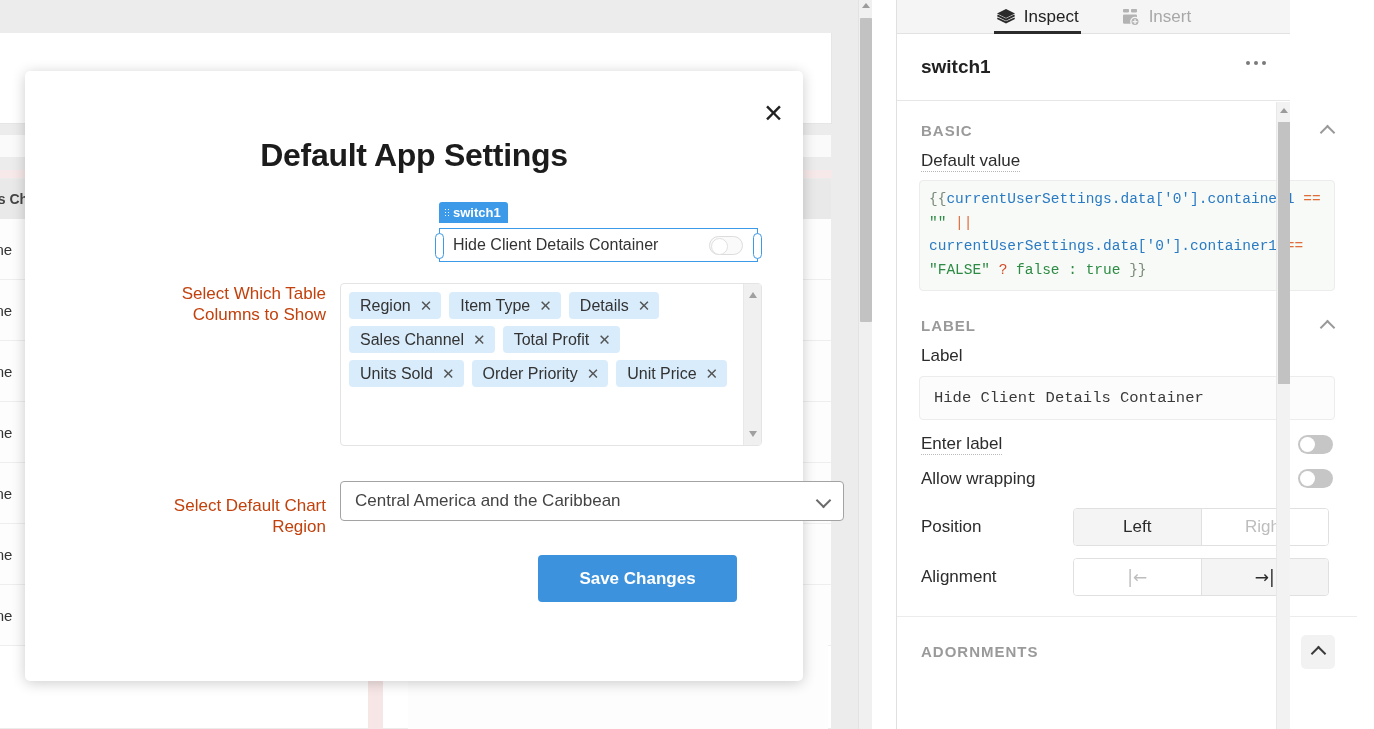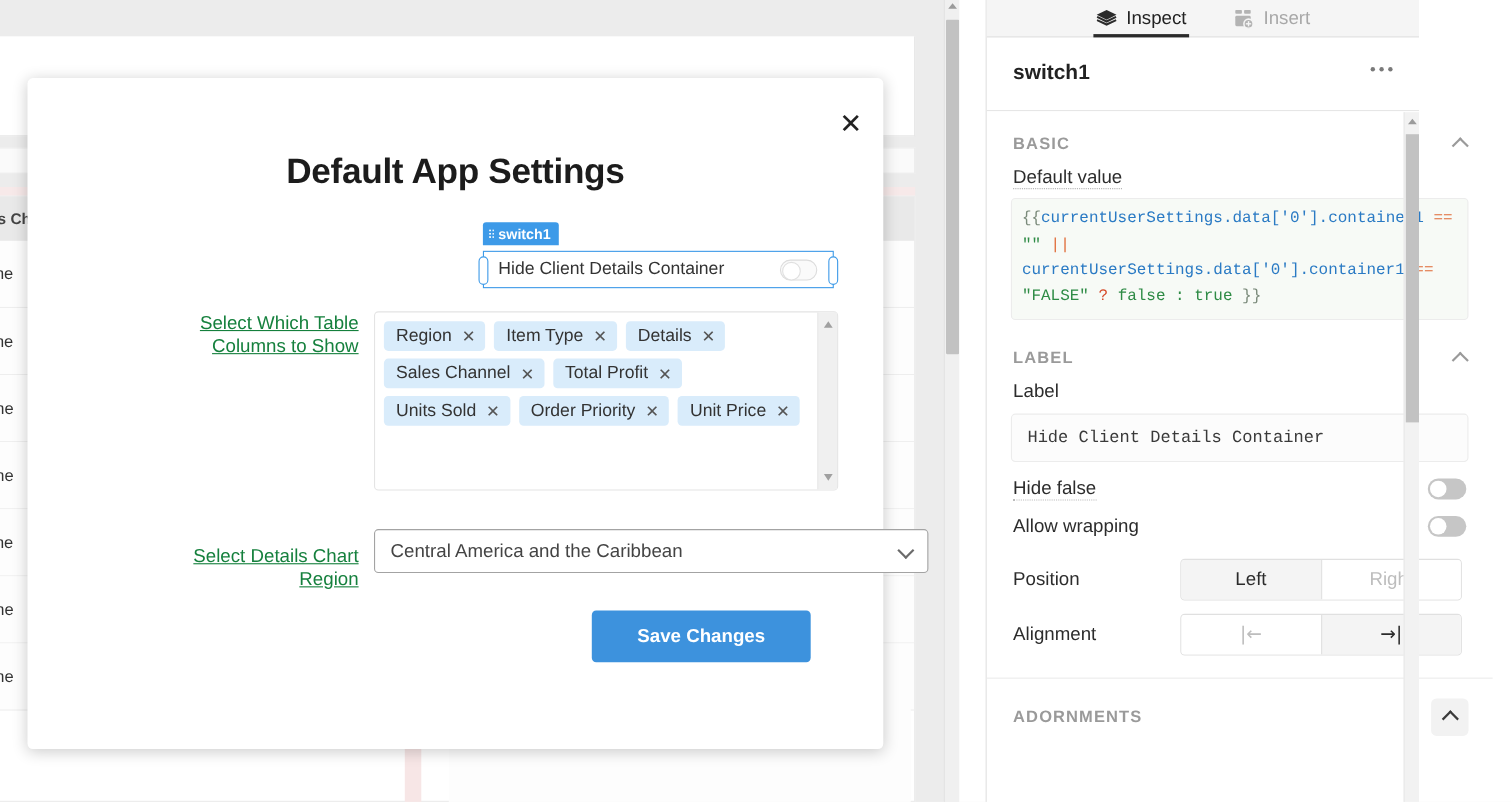--- a/index.html
+++ b/index.html
@@ -151,21 +151,21 @@
   }
   #switch-toggle .knob {
     position:absolute; left:1px; top:1px; width:17px; height:17px;
     border-radius:50%; background:#fff; border:1px solid #e0e0e0;
   }
 
   
   .m-row { position:absolute; display:flex; }
   .m-label {
     width:185px; text-align:right; padding-right:14px;
-    font-size:17px; color:#15803d; line-height:1.25;text-decoration:underline;
+    font-size:17px; color:#c2410c; line-height:1.25;
   }
 
   #multi-row { left:130px; top:212px; }
   #multiselect {
     position:relative; width:422px; height:163px;
     border:1px solid #e4e4e4; border-radius:4px; background:#fff;
   }
   #tag-wrap {
     position:absolute; left:0; top:0; width:390px; height:161px;
     padding:8px 0 0 8px; display:flex; flex-wrap:wrap;
@@ -479,21 +479,21 @@
         </span>
       </div>
       <div id="multi-scroll">
         <span class="a-up"></span>
         <span class="a-dn"></span>
       </div>
     </div>
   </div>
 
   <div class="m-row" id="chartregion-row">
-    <div class="m-label">Select Details Chart Region</div>
+    <div class="m-label">Select Default Chart Region</div>
     <div id="region-select">
       <span>Central America and the Caribbean</span>
       <span id="region-chevron"></span>
     </div>
   </div>
 
   <button id="save-btn">Save Changes</button>
 </div>
 
 <div id="inspector">
@@ -544,21 +544,21 @@
     </div>
 
     <div class="section-hd" style="padding-top:26px;">
       <span class="t">LABEL</span>
       <span class="chev-up"></span>
     </div>
     <div class="prop-label">Label</div>
     <div id="label-input">Hide Client Details Container</div>
 
     <div class="toggle-row" style="padding-top:14px;">
-      <span class="rl dotted">Hide false</span>
+      <span class="rl dotted">Enter label</span>
       <span class="sw-off">
           <span class="k"></span>
         </span>
     </div>
     <div class="toggle-row">
       <span class="rl">Allow wrapping</span>
       <span class="sw-off">
           <span class="k"></span>
         </span>
     </div>

